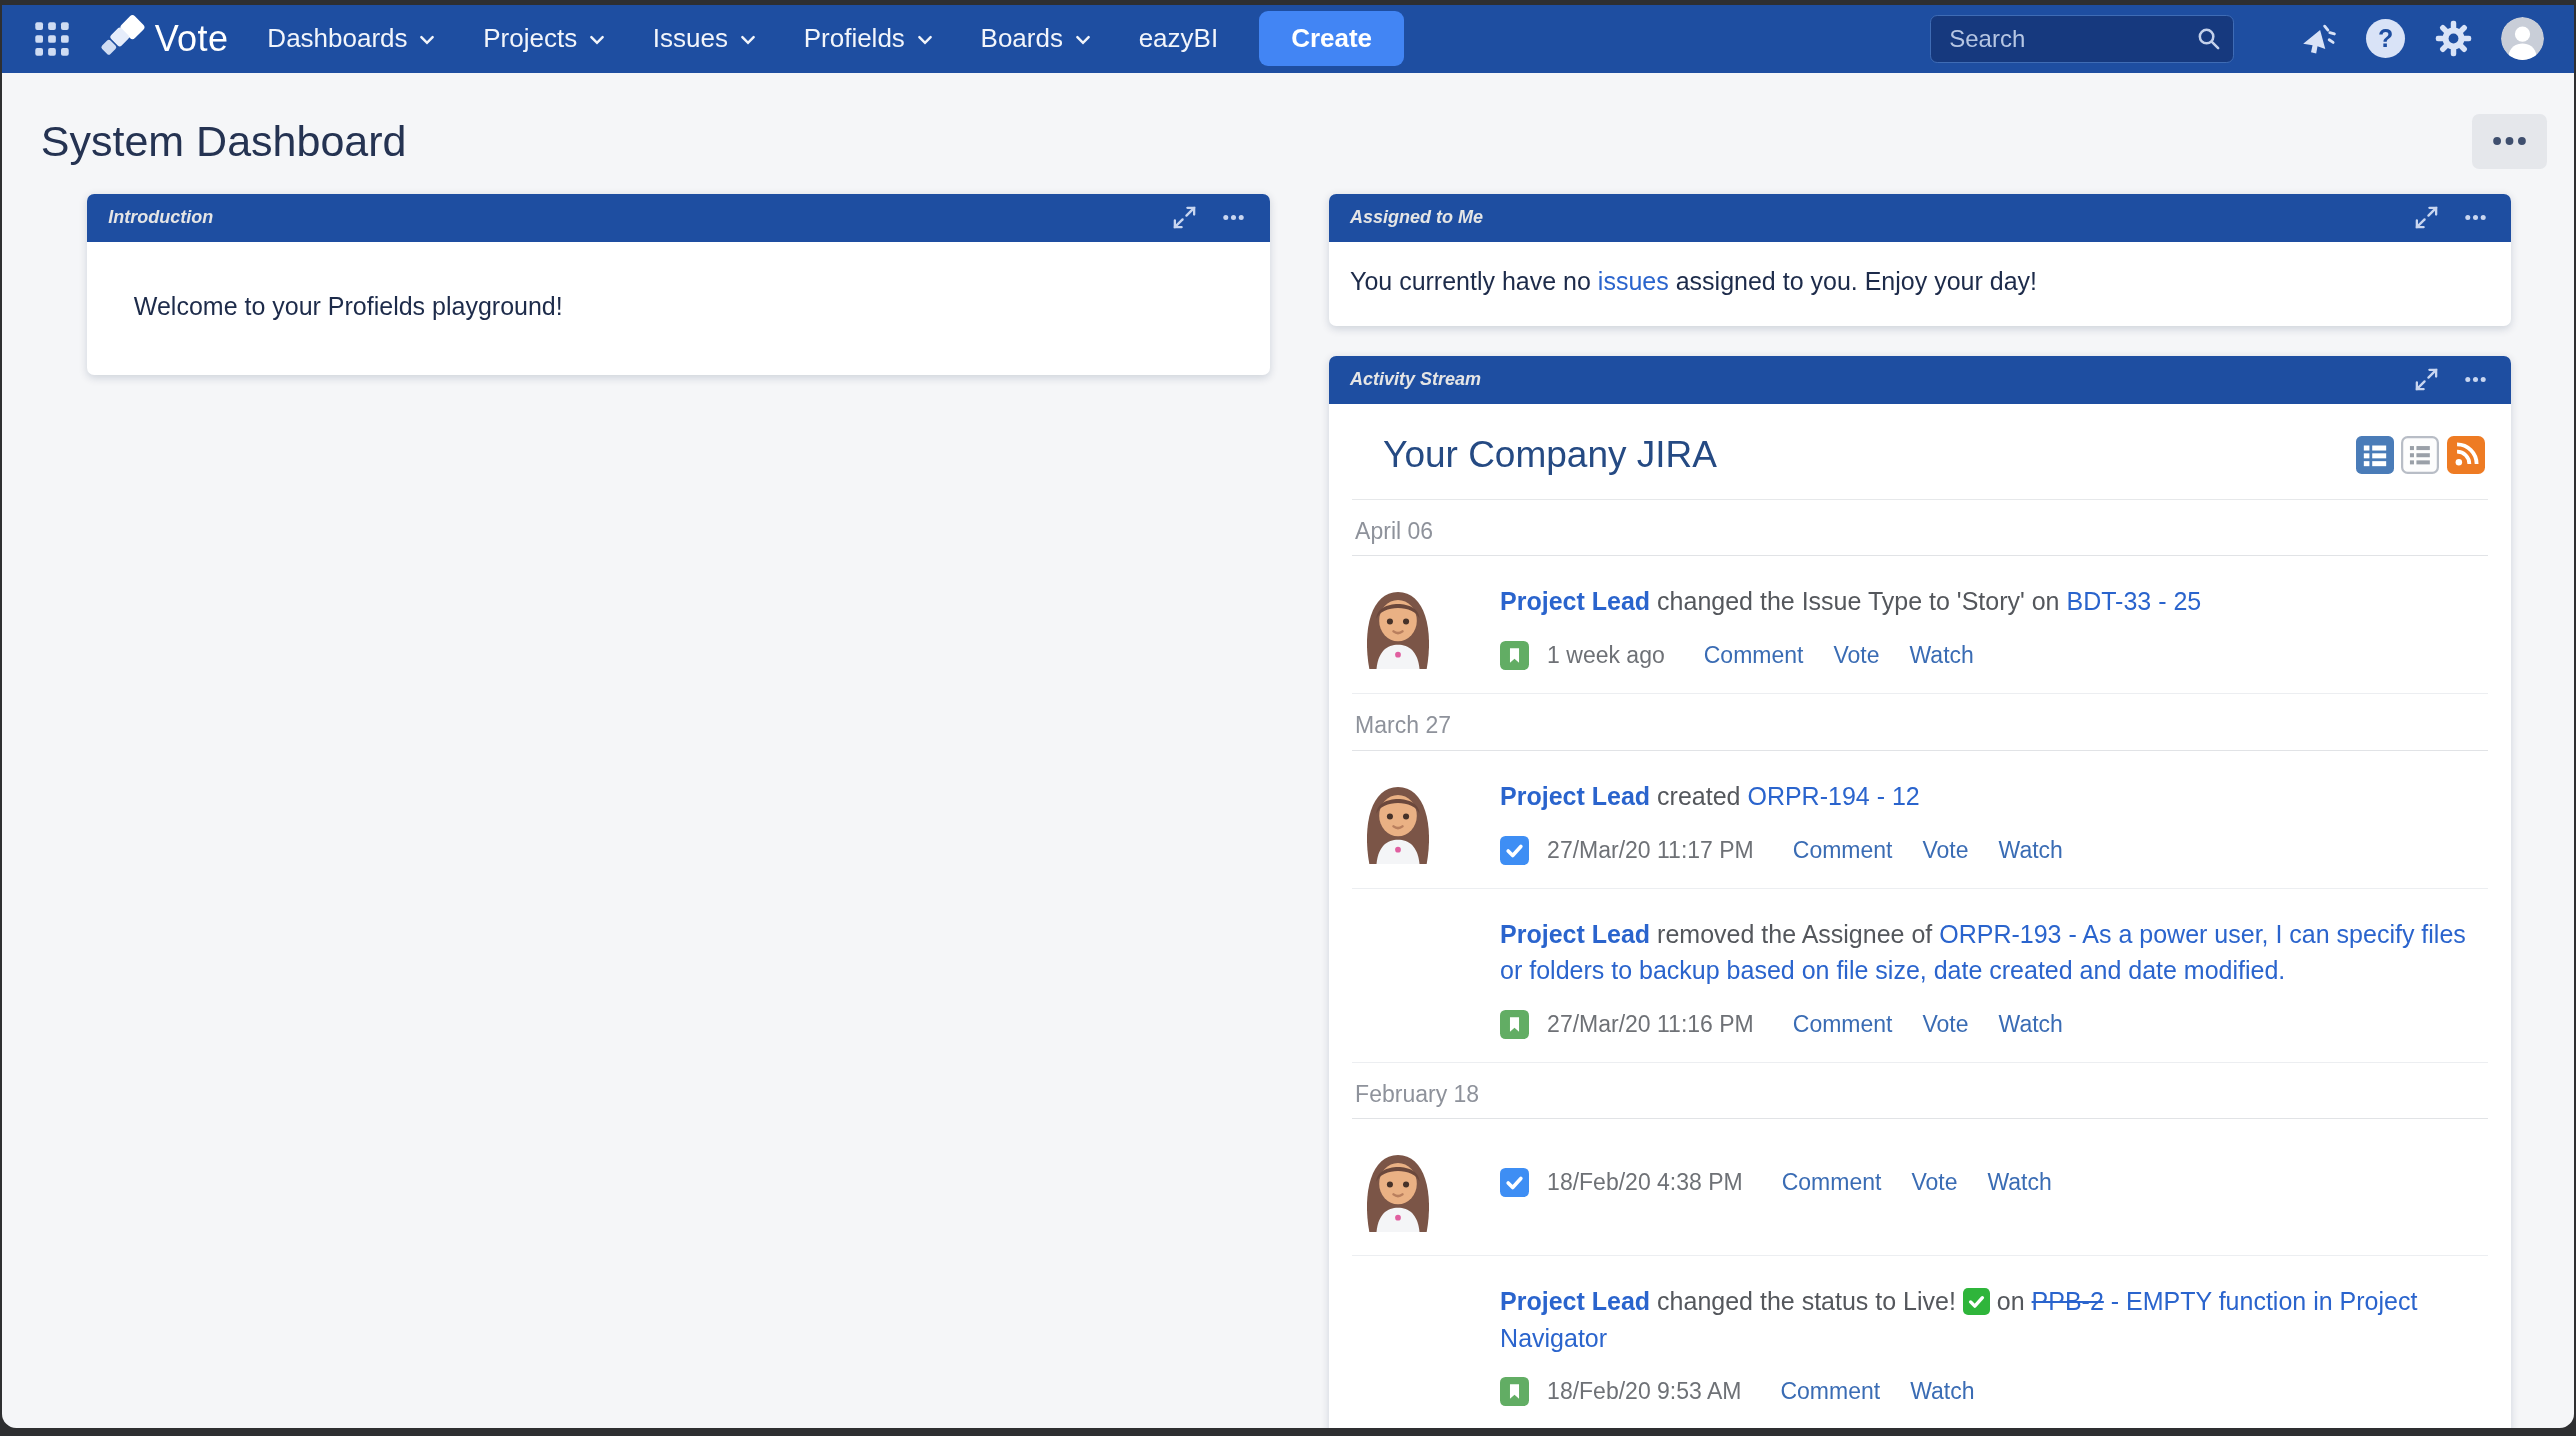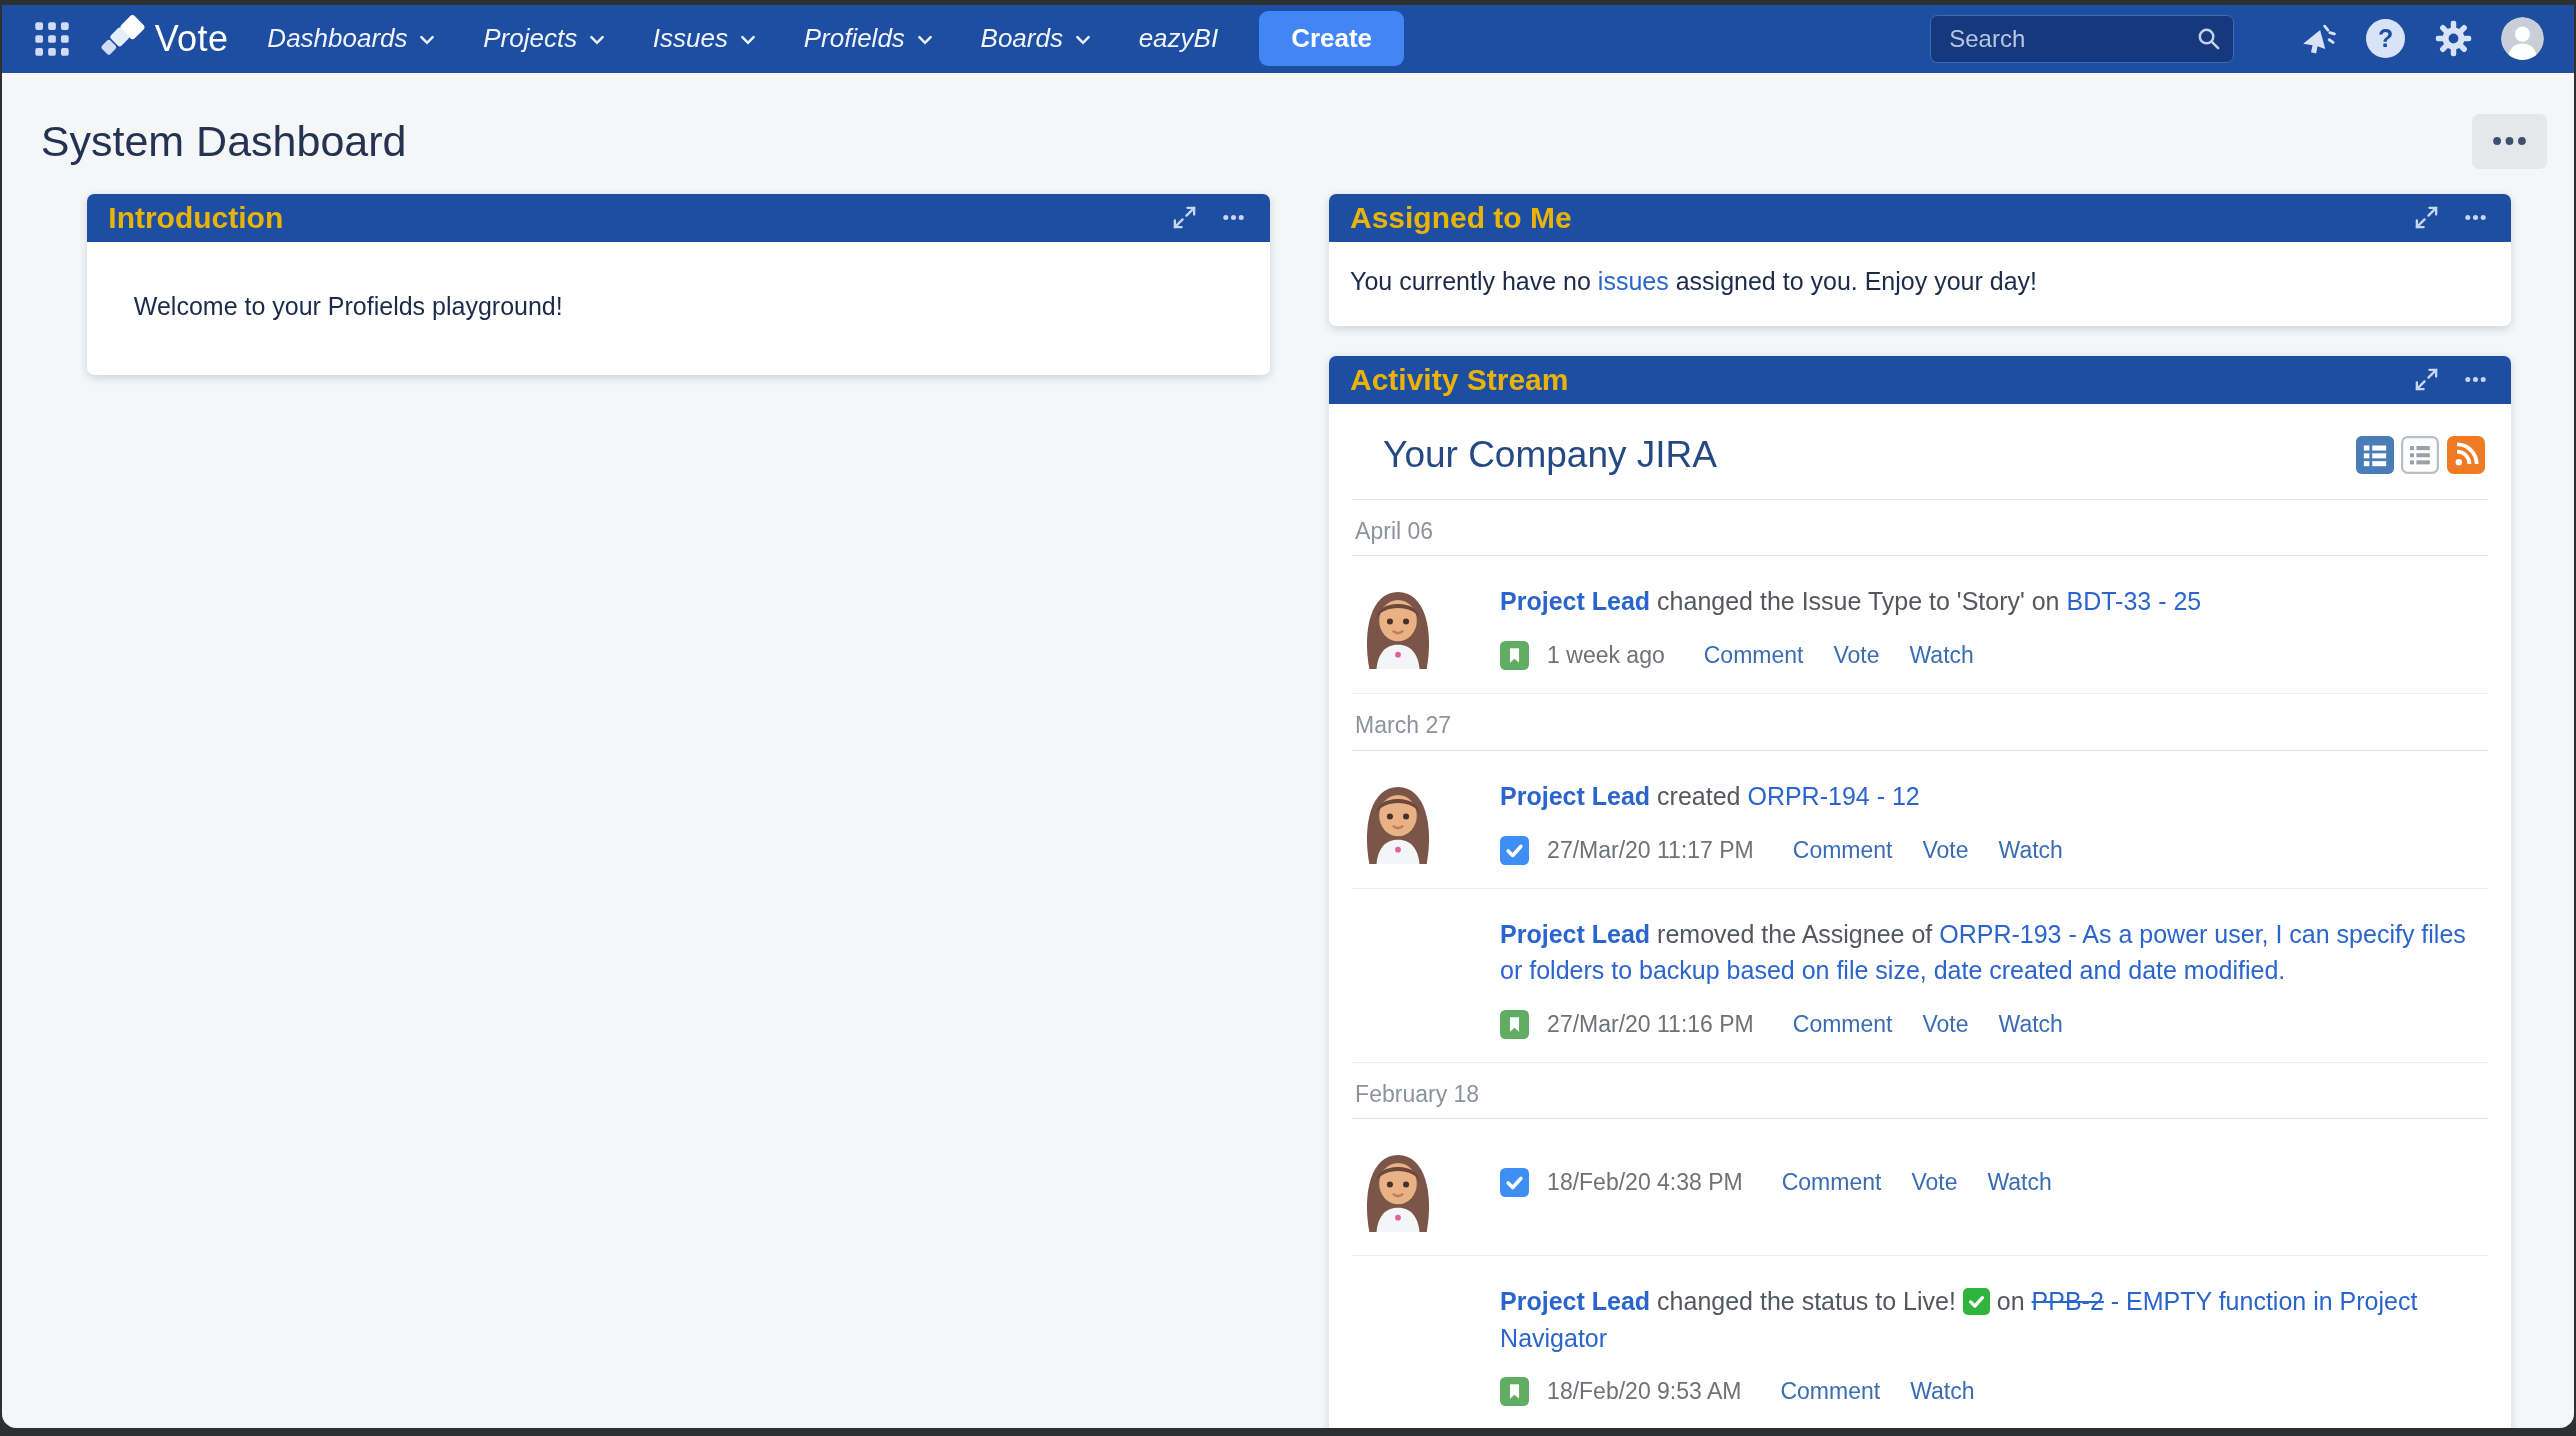--- a/index.html
+++ b/index.html
@@ -10,21 +10,21 @@
             display:flex; flex-direction:column; }
 
   
   .navbar { height:68px; background:#1e4ea1; display:flex; align-items:center;
             padding:0 30px 0 27px; flex-shrink:0; }
   .appgrid { width:47px; height:47px; display:flex; align-items:center; justify-content:center;
              border-radius:5.4px; cursor:pointer; margin-right:21.5px; }
   .logo { display:flex; align-items:center; margin-right:39px; cursor:pointer; }
   .logo svg { width:52px; height:52px; margin-right:5.4px; }
   .logo-text { color:#fff; font-size:36px; font-weight:500; letter-spacing:0.4px; }
-  .nav-items { display:flex; align-items:flex-end; gap:47px;font-style:italic; }
+  .nav-items { display:flex; align-items:flex-end; gap:47px; }
   .nav-item { display:flex; align-items:center; gap:10.7px; color:#f2f5fb; font-size:26px; cursor:pointer; }
   .nav-item .caret { width:18px; height:18px; margin-top:3.6px; }
   .create-btn { margin-left:41px; background:#4285f4; color:#fff; border:none; border-radius:9px;
                 font-size:26px; font-weight:bold; padding:11.6px 32px; cursor:pointer;
                 font-family:"Liberation Sans", sans-serif; }
   .nav-spacer { flex:1; }
   .search-box { position:relative; width:304px; height:48px; margin-right:36px; }
   .search-box input { width:100%; height:100%; background:#16397e; border:1.8px solid #3f6cb5;
                       border-radius:7.2px; color:#dbe5f7; font-size:24px; padding:0 50px 0 18px;
                       outline:none; font-family:"Liberation Sans", sans-serif; }
@@ -45,21 +45,21 @@
   .page-more svg { width:39px; height:18px; }
 
   
   .content { display:flex; gap:59px; padding:0 63px 0 85px; align-items:flex-start; }
   .col { flex:1; min-width:0; }
 
   
   .panel { background:#fff; border-radius:7.2px; box-shadow:0 2.7px 8px rgba(9,30,66,.16); overflow:hidden; }
   .panel + .panel { margin-top:30px; }
   .panel-header { background:#1e4ea1; height:48px; display:flex; align-items:center; padding:0 21.5px; }
-  .panel-title { color:#eab308; font-size:30px; font-weight:bold; }
+  .panel-title { color:#e5e5e5; font-size:18px; font-weight:bold;font-style:italic; }
   .panel-actions { margin-left:auto; display:flex; align-items:center; gap:19.7px; }
   .panel-actions .pa { width:29px; height:29px; cursor:pointer; display:flex; align-items:center; justify-content:center; }
 
   .intro-body { padding:50px 47px 54px; font-size:25px; color:#1d2b4a; }
   .assigned-body { padding:25px 21.5px 30px; font-size:25px; color:#1d2b4a; }
   a.inline-link { color:#2a64cd; text-decoration:none; cursor:pointer; }
 
   
   .activity-body { padding:23px 23px 25px; }
   .stream-heading { display:flex; align-items:center; padding:7.2px 3.6px 23px;margin-left:28px; }

